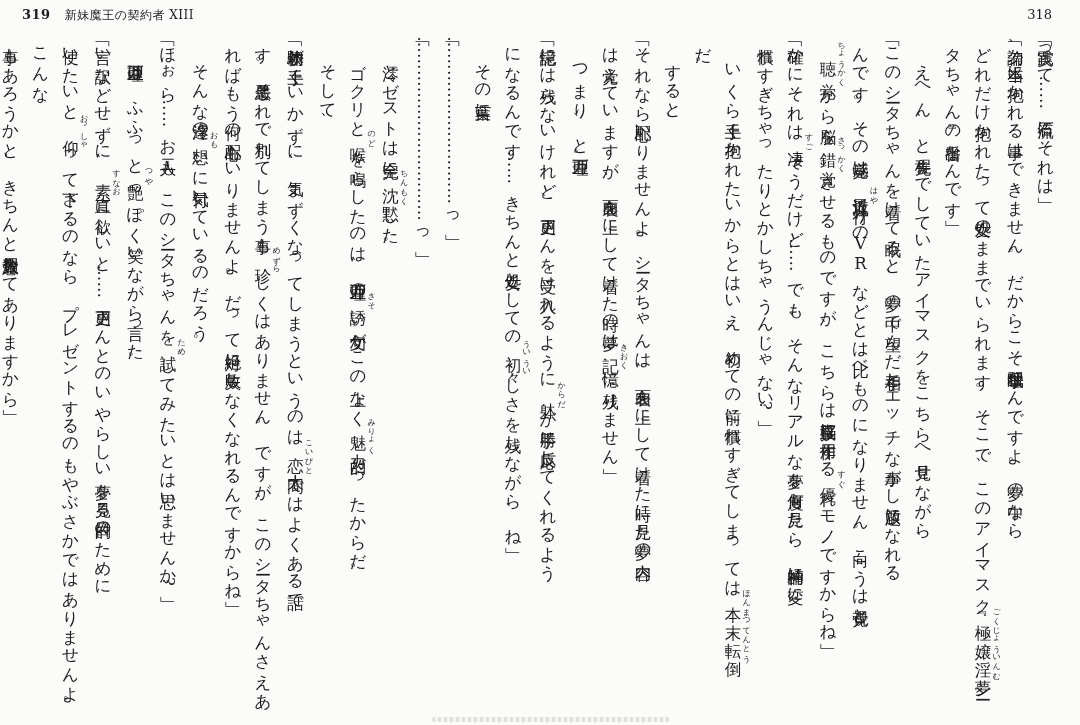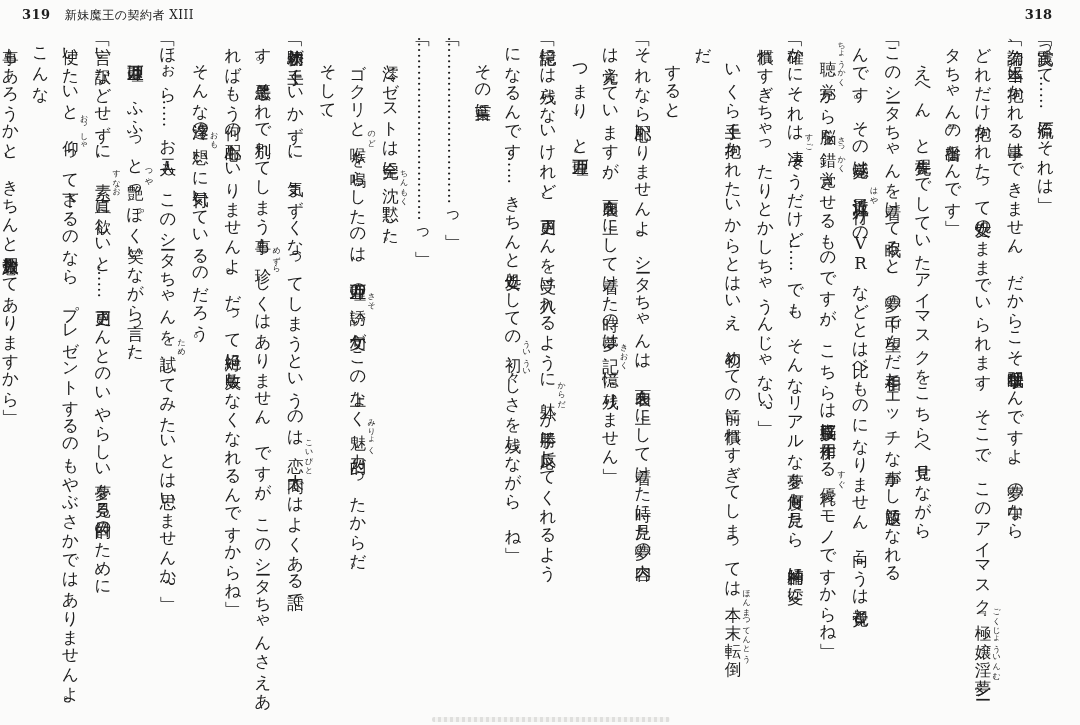--- a/index.html
+++ b/index.html
@@ -29,21 +29,21 @@
   .header-left .pagenum {
     font-weight: bold;
     font-size: 13px;
     margin-right: 14px;
   }
   .header-right {
     position: absolute;
     right: 28px;
     top: 7px;
     font-size: 13px;
-    font-weight: bold;
+    font-weight: normal;
   }
   
   .page-text {
     position: absolute;
     top: 36px;
     height: 684px;
     width: 512px;
     writing-mode: vertical-rl;
     text-orientation: mixed;
     font-size: 16.5px;

